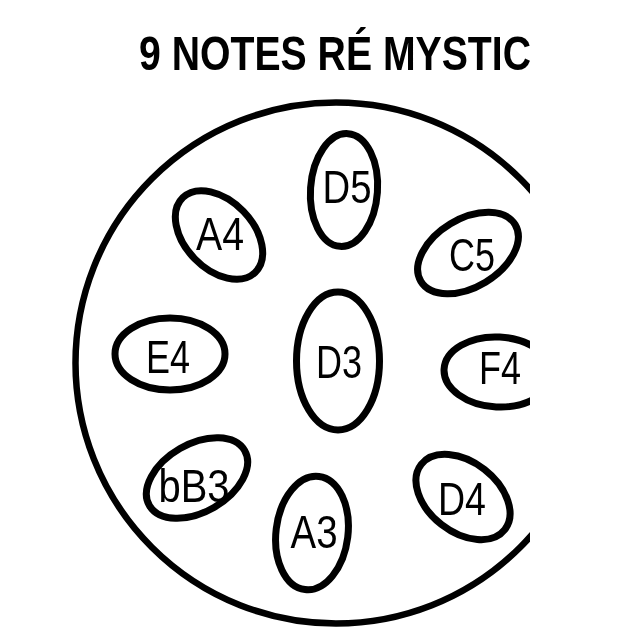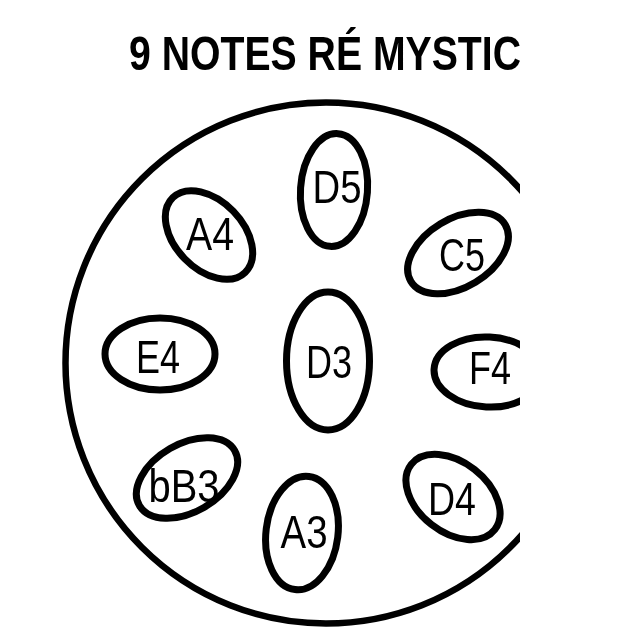--- a/index.html
+++ b/index.html
@@ -7,20 +7,21 @@
     padding: 0;
     width: 640px;
     height: 640px;
     background: #ffffff;
     font-family: "Liberation Sans", sans-serif;
   }
   .stage {
     width: 520px;
     height: 640px;
     overflow: hidden;
+    margin-left: 10px;
   }
   svg { display: block; }
   .title-text {
     font-family: "Liberation Sans", sans-serif;
     font-weight: 700;
   }
   .note-text {
     font-family: "Liberation Sans", sans-serif;
     font-weight: 400;
   }

